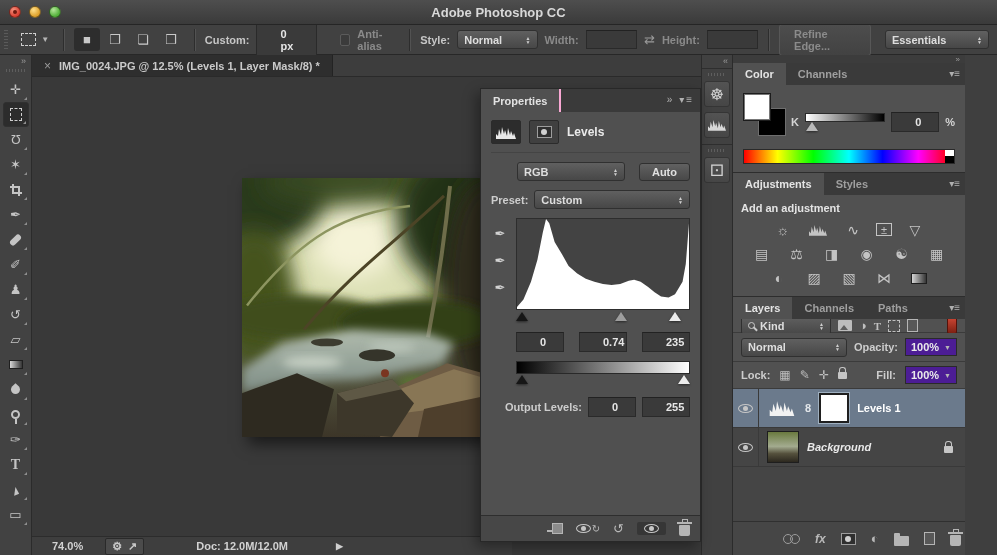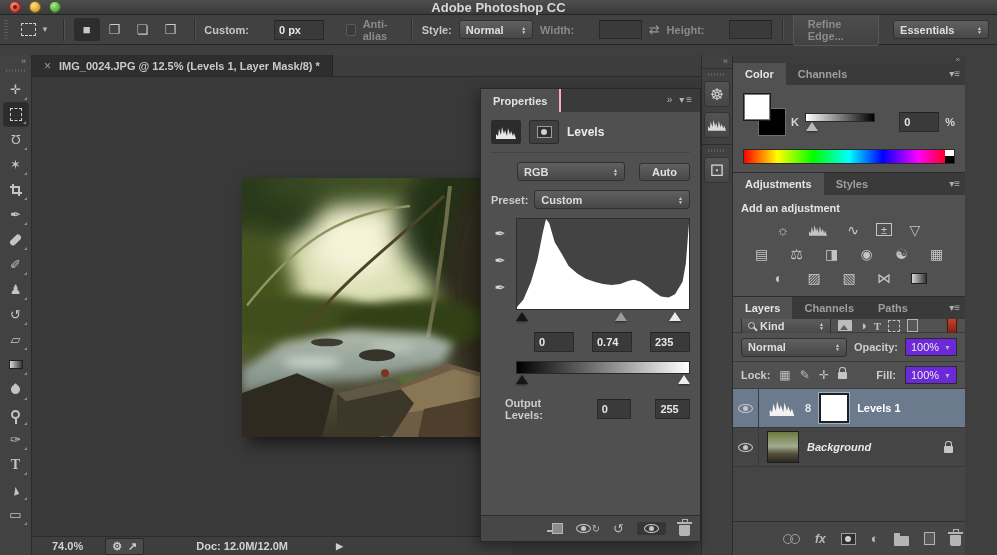--- a/index.html
+++ b/index.html
@@ -1,42 +1,42 @@
 <!DOCTYPE html>
 <html><head>
 <meta charset="utf-8">
 <style>
   * { box-sizing: border-box; margin: 0; padding: 0; }
   html,body { width: 997px; height: 555px; overflow: hidden; }
   body { font-family: "Liberation Sans", sans-serif; background: #333; }
   .app { position: relative; width: 997px; height: 555px; background: #3f3f3f; }
 
   
-  .titlebar { height: 15px; background: linear-gradient(#4e4e4e,#3a3a3a); border-bottom: 1px solid #252525; display: flex; align-items: center; position: relative; }
+  .titlebar { height: 25px; background: linear-gradient(#4e4e4e,#3a3a3a); border-bottom: 1px solid #252525; display: flex; align-items: center; position: relative; }
   .lights { display: flex; gap: 8px; margin-left: 9px; z-index: 2; }
   .light { width: 12px; height: 12px; border-radius: 50%; border: 1px solid rgba(0,0,0,.45); }
   .light.red { background: radial-gradient(circle at 35% 30%, #f5927f, #da4233 65%); }
   .light.red::after { content:""; display:block; width:4px; height:4px; border-radius:50%; background:#6f1a10; margin:3px auto 0; }
   .light.yellow { background: radial-gradient(circle at 35% 30%, #ffe08a, #e0a32e 65%); }
   .light.green { background: radial-gradient(circle at 35% 30%, #b4e69a, #55b23c 65%); }
   .wtitle { position: absolute; left: 0; right: 0; text-align: center; font-size: 13px; font-weight: bold; color: #d8d8d8; }
 
   
   .optionsbar { height: 30px; background: #414141; border-bottom: 1px solid #272727; display: flex; align-items: center; gap: 7px; padding: 0 8px 0 4px; font-size: 11px; color: #bdbdbd; }
   .vgrip { width: 5px; height: 20px; background: repeating-linear-gradient(to bottom,#5a5a5a 0 1px,transparent 1px 3px); margin-right: 2px; }
   .toolpreset { display: flex; align-items: center; gap: 5px; padding: 3px 4px; }
   .marq-ico { width: 15px; height: 13px; border: 1px dashed #cfcfcf; }
   .dd { font-size: 8px; color: #b5b5b5; }
   .modebtns { display: flex; align-items: center; gap: 2px; }
   .modebtn { width: 26px; height: 23px; display: flex; align-items: center; justify-content: center; color: #c8c8c8; font-size: 13px; border-radius: 3px; }
   .modebtn.active { background: #2d2d2d; }
   .vsep { width: 1px; height: 22px; background: #2d2d2d; box-shadow: 1px 0 0 #525252; margin: 0 3px; }
   .olabel { font-weight: bold; color: #c6c6c6; }
   .olabel.dim { color: #8a8a8a; }
-  .ibox { background: #3a3a3a; border: 1px solid #2a2a2a; border-top-color: #222; color: #e6e6e6; font-size: 11px; font-weight: bold; padding: 3px 4px; min-height: 19px; margin-left: 18px; }
+  .ibox { background: #3a3a3a; border: 1px solid #2a2a2a; border-top-color: #222; color: #e6e6e6; font-size: 11px; font-weight: bold; padding: 3px 23px; min-height: 19px; }
   .feather-box { width: 62px; }
   .wh-box { width: 52px; }
   .chk { width: 12px; height: 12px; background: #3b3b3b; border: 1px solid #5b5b5b; border-radius: 2px; }
   .sel { display: flex; justify-content: space-between; align-items: center; gap: 6px; background: linear-gradient(#606060,#474747); border: 1px solid #303030; border-radius: 3px; padding: 2px 6px; color: #dedede; font-size: 11px; font-weight: bold; min-height: 19px; }
   .updown { display: flex; flex-direction: column; line-height: 4px; font-size: 5px; color: #cfcfcf; }
   .swap { color: #9a9a9a; font-size: 13px; }
   .btn-disabled { padding: 3px 14px; border: 1px solid #575757; border-radius: 3px; background: linear-gradient(#4d4d4d,#424242); color: #8b8b8b; font-weight: bold; }
   .spacer { flex: 1; }
   .workspace-sel { width: 120px; }
 
@@ -176,21 +176,21 @@
   .lfilter { height: 14px; }
   .kindsel { width: 90px; }
   .fico { color: #bfbfbf; display: flex; align-items: center; }
   .imgico { width: 14px; height: 11px; background: #bdbdbd; border-radius: 1px; position: relative; }
   .imgico::after { content:""; position: absolute; left: 2px; bottom: 1px; border-left: 4px solid transparent; border-right: 4px solid transparent; border-bottom: 5px solid #5e5e5e; }
   .frameico { width: 12px; height: 12px; border: 1px dashed #bfbfbf; }
   .redswitch { width: 10px; height: 17px; background: linear-gradient(#cb4634,#7e2012); border: 1px solid #55120a; border-radius: 2px; margin-left: auto; }
   .lblend { height: 29px; }
   .blend-sel { width: 152px; }
   .llabel { font-weight: bold; color: #cdcdcd; }
-  .valbox { display: flex; align-items: center; gap: 5px; background: #6d28d9; border: 1px solid #2a2a2a; padding: 2px 5px; font-size: 11px; font-weight: normal; color: #eaeaea; }
+  .valbox { display: flex; align-items: center; gap: 5px; background: #4c1d95; border: 1px solid #2a2a2a; padding: 2px 5px; font-size: 11px; font-weight: bold; color: #eaeaea; }
   .valbox .dd { font-size: 7px; }
   .llock { height: 27px; gap: 9px; }
   .llist { flex: 1; background: #454545; overflow: hidden; }
   .lrow { height: 39px; display: flex; align-items: center; gap: 8px; border-bottom: 1px solid #393939; }
   .eyebox { width: 26px; align-self: stretch; display: flex; align-items: center; justify-content: center; border-right: 1px solid #3a3a3a; flex: none; }
   .lrow.selected { background: #6b7a8c; }
   .lrow.selected .eyebox { border-right-color: #5a6optional; }
   .lthumb-adj { width: 30px; display: flex; justify-content: center; }
   .linkglyph { color: #e2e6ea; font-size: 11px; font-weight: bold; }
   .lmask { width: 30px; height: 30px; background: #fff; border: 2px solid #1f1f1f; outline: 1px solid #9fb0c0; }

